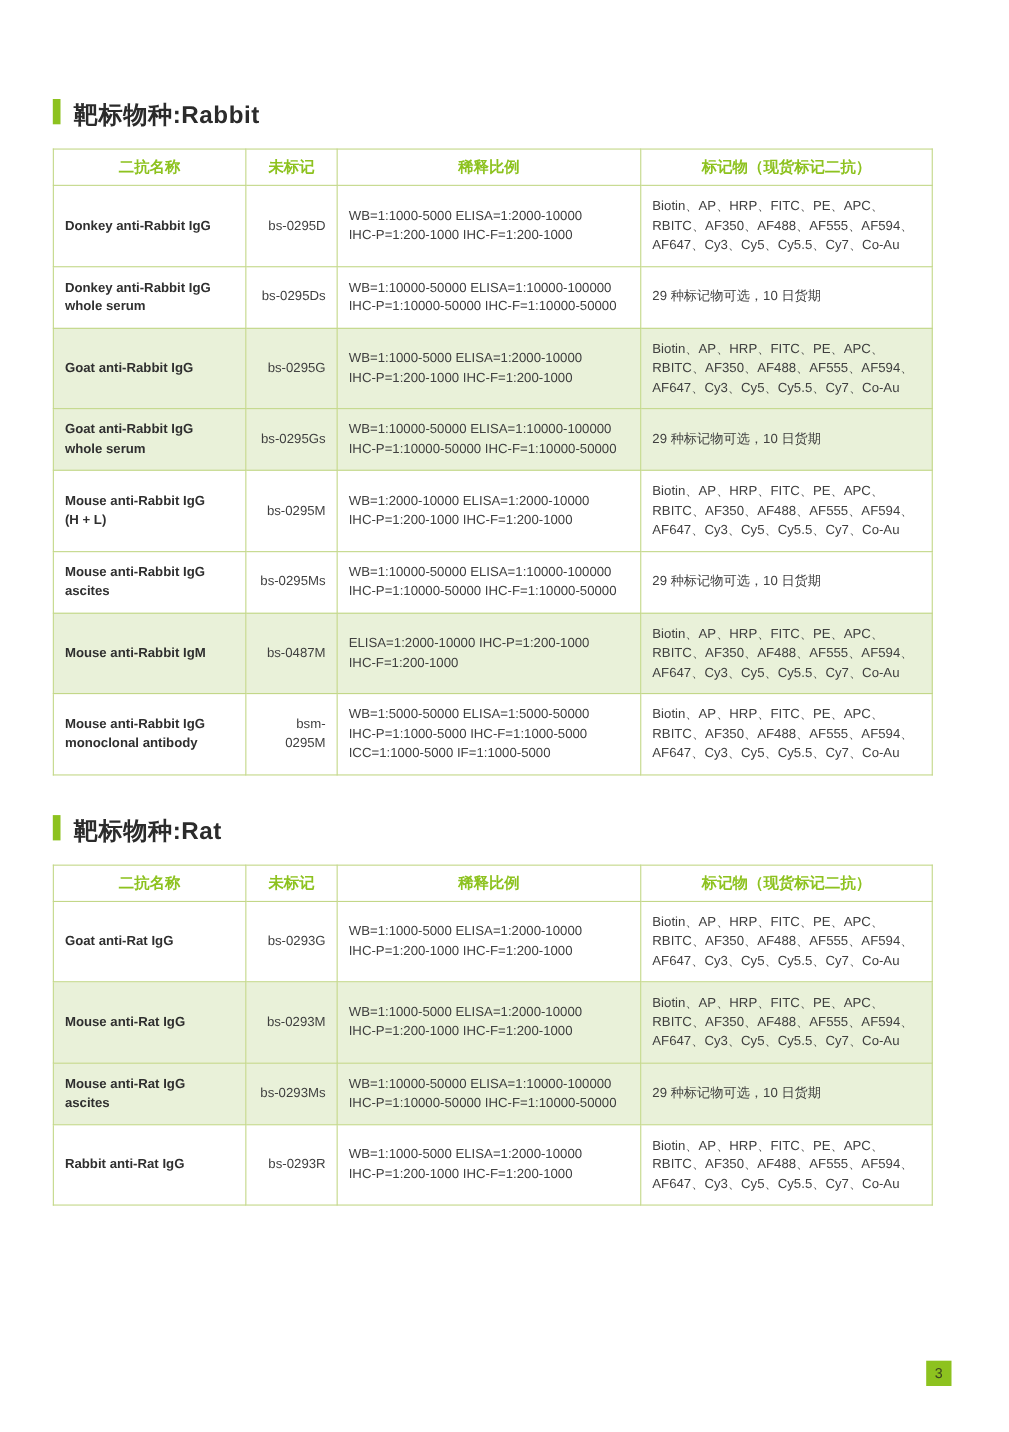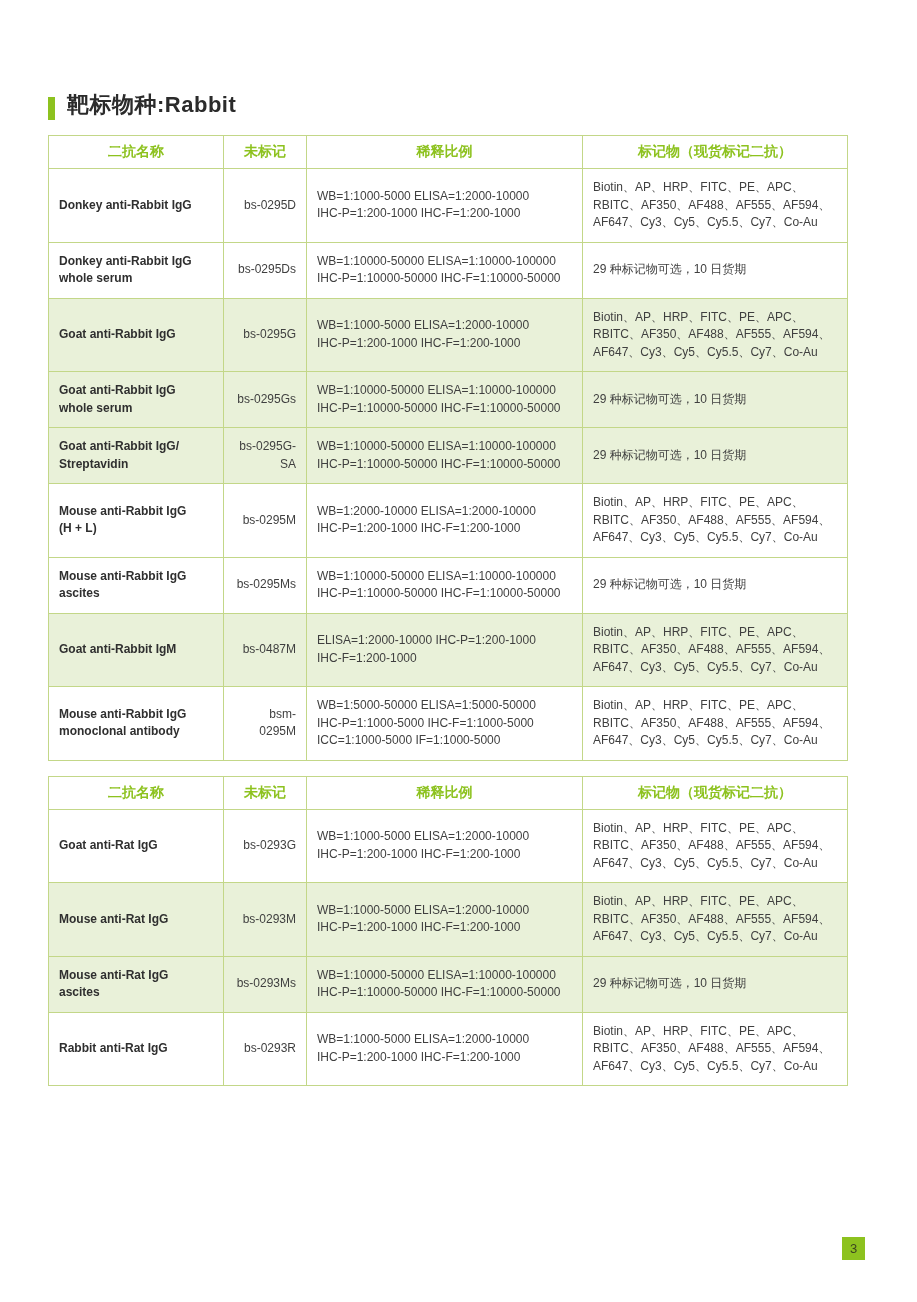--- a/index.html
+++ b/index.html
@@ -12,21 +12,21 @@
     position: relative;
     width: 917px;
     height: 1302px;
     background: #ffffff;
     overflow: hidden;
   }
   .content { padding-left: 48px; padding-right: 48px; }
 
   .section-title {
     display: flex;
-    align-items: flex-end;
+    align-items: flex-start;
     margin-top: 0;
   }
   .section-title .bar {
     width: 7px;
     height: 23px;
     background: #8dc21f;
     margin-right: 12px;
   }
   .section-title .txt {
     font-size: 22px;
@@ -144,49 +144,40 @@
 AF647、Cy3、Cy5、Cy5.5、Cy7、Co-Au</td>
       </tr>
       <tr class="shaded">
         <td class="name">Goat anti-Rabbit IgG
 whole serum</td>
         <td class="code">bs-0295Gs</td>
         <td class="dilution">WB=1:10000-50000  ELISA=1:10000-100000
 IHC-P=1:10000-50000  IHC-F=1:10000-50000</td>
         <td class="conj">29 种标记物可选，10 日货期</td>
       </tr>
-      <tr class="shaded">
-        <td class="name">Goat anti-Rabbit IgG/
-Streptavidin</td>
-        <td class="code">bs-0295G-
-SA</td>
-        <td class="dilution">WB=1:10000-50000  ELISA=1:10000-100000
-IHC-P=1:10000-50000  IHC-F=1:10000-50000</td>
-        <td class="conj">29 种标记物可选，10 日货期</td>
-      </tr>
       <tr>
         <td class="name">Mouse anti-Rabbit IgG
 (H + L)</td>
         <td class="code">bs-0295M</td>
         <td class="dilution">WB=1:2000-10000  ELISA=1:2000-10000
 IHC-P=1:200-1000  IHC-F=1:200-1000</td>
         <td class="conj">Biotin、AP、HRP、FITC、PE、APC、
 RBITC、AF350、AF488、AF555、AF594、
 AF647、Cy3、Cy5、Cy5.5、Cy7、Co-Au</td>
       </tr>
       <tr>
         <td class="name">Mouse anti-Rabbit IgG
 ascites</td>
         <td class="code">bs-0295Ms</td>
         <td class="dilution">WB=1:10000-50000  ELISA=1:10000-100000
 IHC-P=1:10000-50000  IHC-F=1:10000-50000</td>
         <td class="conj">29 种标记物可选，10 日货期</td>
       </tr>
       <tr class="shaded">
-        <td class="name">Goat anti-Rabbit IgM</td>
+        <td class="name">Mouse anti-Rabbit IgM</td>
         <td class="code">bs-0487M</td>
         <td class="dilution">ELISA=1:2000-10000 IHC-P=1:200-1000
 IHC-F=1:200-1000</td>
         <td class="conj">Biotin、AP、HRP、FITC、PE、APC、
 RBITC、AF350、AF488、AF555、AF594、
 AF647、Cy3、Cy5、Cy5.5、Cy7、Co-Au</td>
       </tr>
       <tr>
         <td class="name">Mouse anti-Rabbit IgG
 monoclonal antibody</td>
@@ -194,20 +185,24 @@
         <td class="dilution">WB=1:5000-50000  ELISA=1:5000-50000
 IHC-P=1:1000-5000  IHC-F=1:1000-5000
 ICC=1:1000-5000   IF=1:1000-5000</td>
         <td class="conj">Biotin、AP、HRP、FITC、PE、APC、
 RBITC、AF350、AF488、AF555、AF594、
 AF647、Cy3、Cy5、Cy5.5、Cy7、Co-Au</td>
       </tr>
     </tbody>
       </table>
 
+    <div class="section-title s2">
+      <span class="bar"></span>
+      <span class="txt">靶标物种:Rat</span>
+    </div>
 
     <table class="catalog">
       <colgroup>
           <col class="c1">
           <col class="c2">
           <col class="c3">
           <col class="c4">
         </colgroup>
       <tbody>
           <tr>

